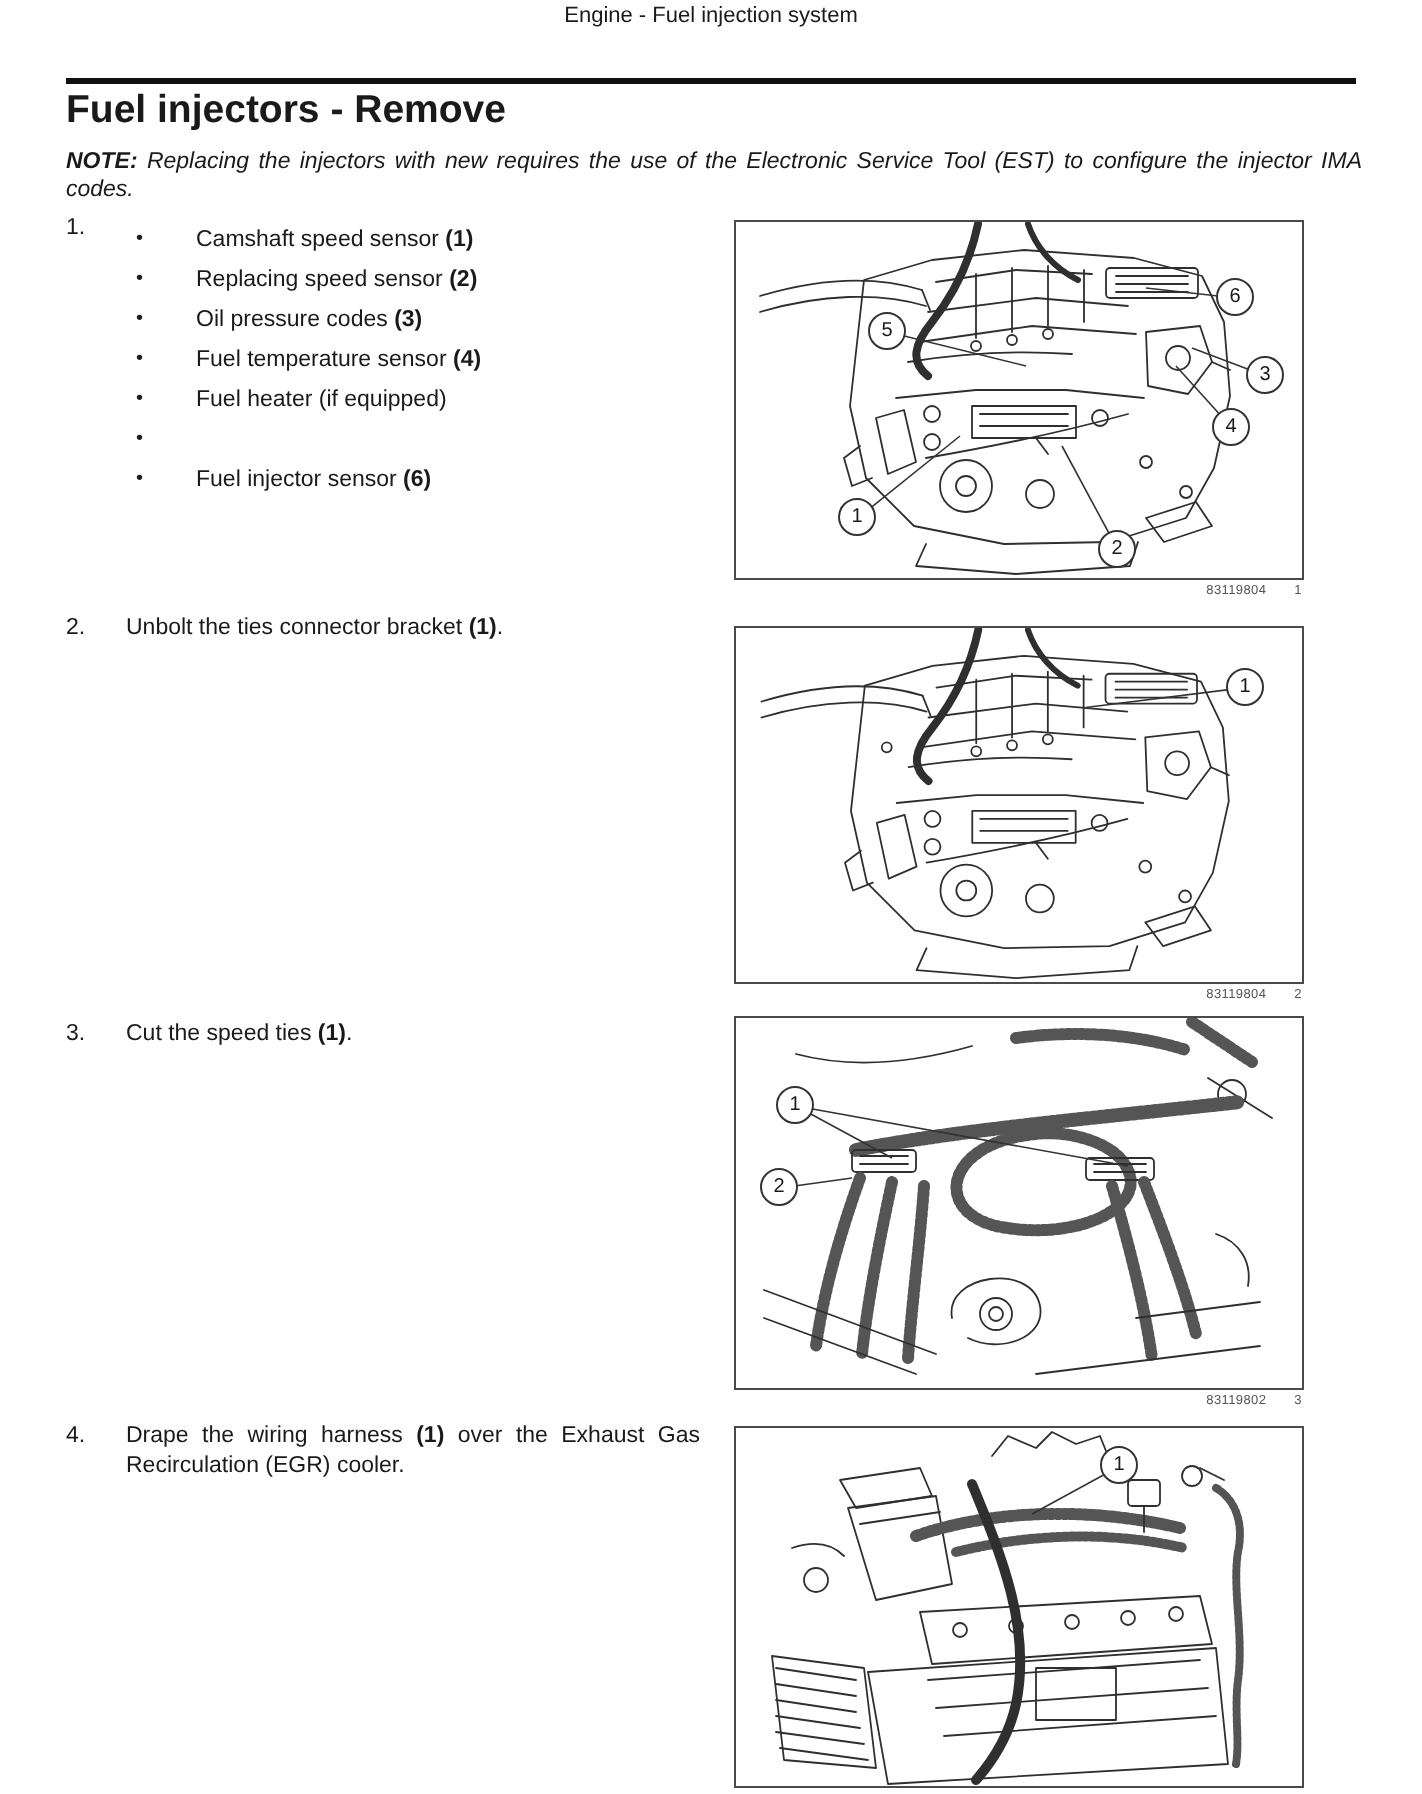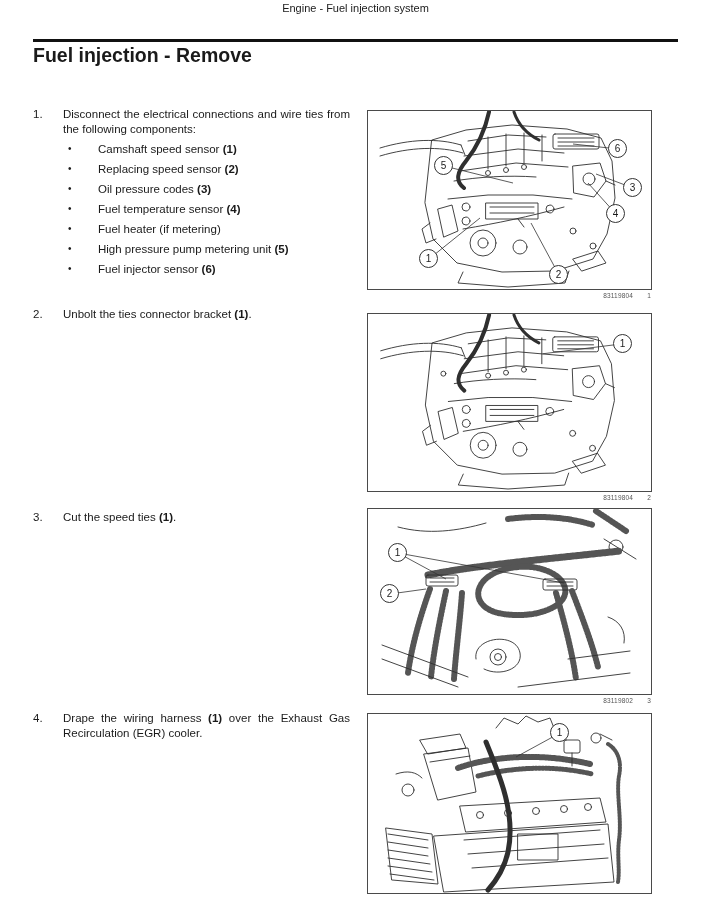--- a/index.html
+++ b/index.html
@@ -28,22 +28,23 @@
   .art{stroke:#2f2f2f;fill:none;stroke-width:0.9;stroke-linejoin:round;stroke-linecap:round;}
   .rib{stroke:#555;fill:none;}
 </style>
 </head>
 <body>
 
 <div class="page">
 
   <div class="header">Engine - Fuel injection system</div>
   <div class="rule"></div>
-  <h1 class="title">Fuel injection - Remove</h1>
-
+  <h1 class="title">Fuel injectors - Remove</h1>
+
+  <p class="note"><span class="b">NOTE:</span><span> Replacing the injectors with new requires the use of the Electronic Service Tool (EST) to configure the injector IMA codes.</span></p>
 
   <svg width="0" height="0" style="position:absolute">
     <symbol id="engine-a" viewBox="0 0 283 178">
       <g class="art">
         <path d="M12 37 C42 28 70 27 93 34"></path>
         <path d="M12 45 C42 36 72 35 95 42"></path>
         <path d="M93 34 l4 10"></path>
         <path d="M121 1 C117 20 109 36 98 50 C89 61 87 70 96 77" stroke-width="4"></path>
         <path d="M146 1 C150 13 159 23 171 29" stroke-width="3"></path>
         <path d="M64 29 L98 19 L144 14 L199 18 L233 27 L244 50 L247 87 L239 123 L225 148 L187 160 L134 161 L89 152 L65 128 L57 92 Z"></path>
@@ -78,45 +79,43 @@
           <circle cx="205" cy="120" r="3"></circle>
           <circle cx="225" cy="135" r="3"></circle>
         <path d="M205 148 L230 140 L238 152 L214 160 Z"></path>
       </g>
     </symbol>
   </svg>
 
   <div class="step" style="top:107px">
     <div class="step-num">1.</div>
     <div class="step-body">
-      <div class="step-text"><span>Disconnect the electrical connections and wire ties from the following components:</span><span class="b"></span><span></span></div>
       <div class="bullets">
         <div class="bullet">
             <span class="bullet-dot">•</span>
             <span><span>Camshaft speed sensor </span><span class="b">(1)</span></span>
           </div>
         <div class="bullet">
             <span class="bullet-dot">•</span>
             <span><span>Replacing speed sensor </span><span class="b">(2)</span></span>
           </div>
         <div class="bullet">
             <span class="bullet-dot">•</span>
             <span><span>Oil pressure codes </span><span class="b">(3)</span></span>
           </div>
         <div class="bullet">
             <span class="bullet-dot">•</span>
             <span><span>Fuel temperature sensor </span><span class="b">(4)</span></span>
           </div>
         <div class="bullet">
             <span class="bullet-dot">•</span>
-            <span><span>Fuel heater (if metering)</span><span class="b"></span></span>
-          </div>
-        <div class="bullet">
-            <span class="bullet-dot">•</span>
-            <span><span>High pressure pump metering unit </span><span class="b">(5)</span></span>
+            <span><span>Fuel heater (if equipped)</span><span class="b"></span></span>
+          </div>
+        <div class="bullet">
+            <span class="bullet-dot">•</span>
           </div>
         <div class="bullet">
             <span class="bullet-dot">•</span>
             <span><span>Fuel injector sensor </span><span class="b">(6)</span></span>
           </div>
       </div>
     </div>
   </div>
 
   <div class="step" style="top:307px">

